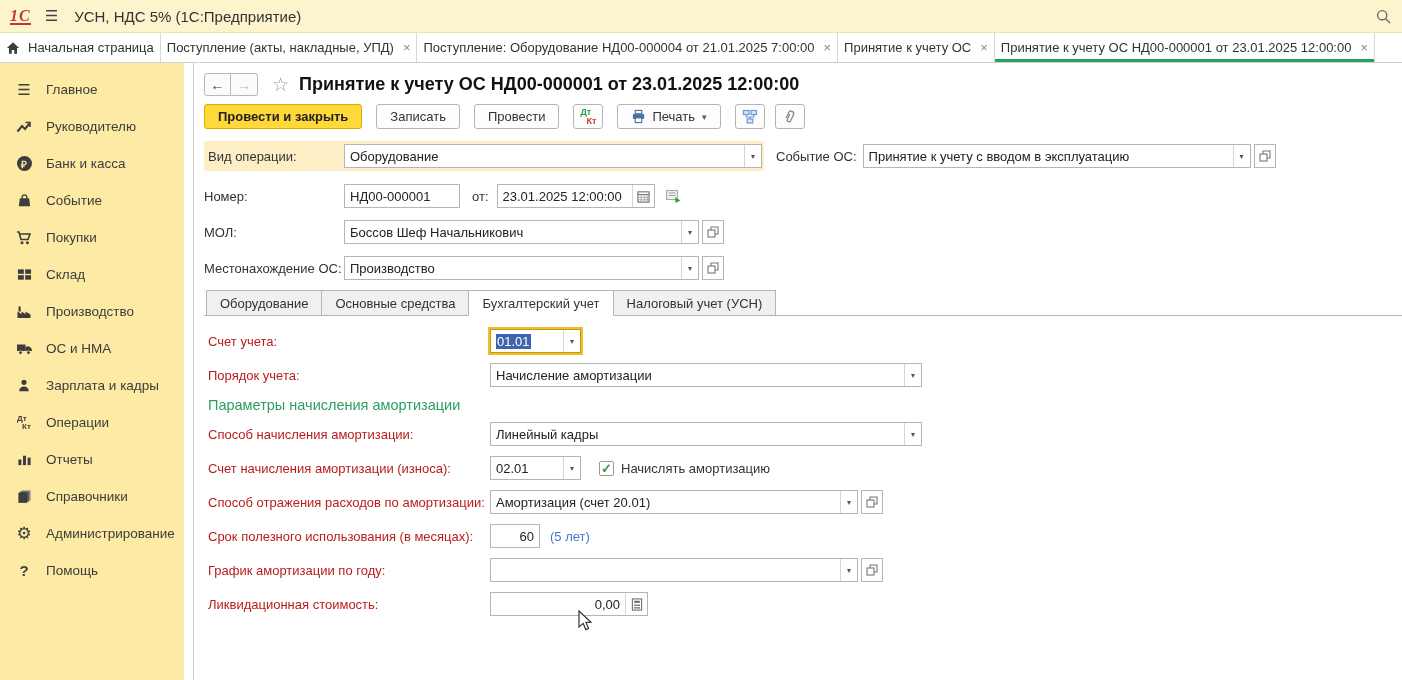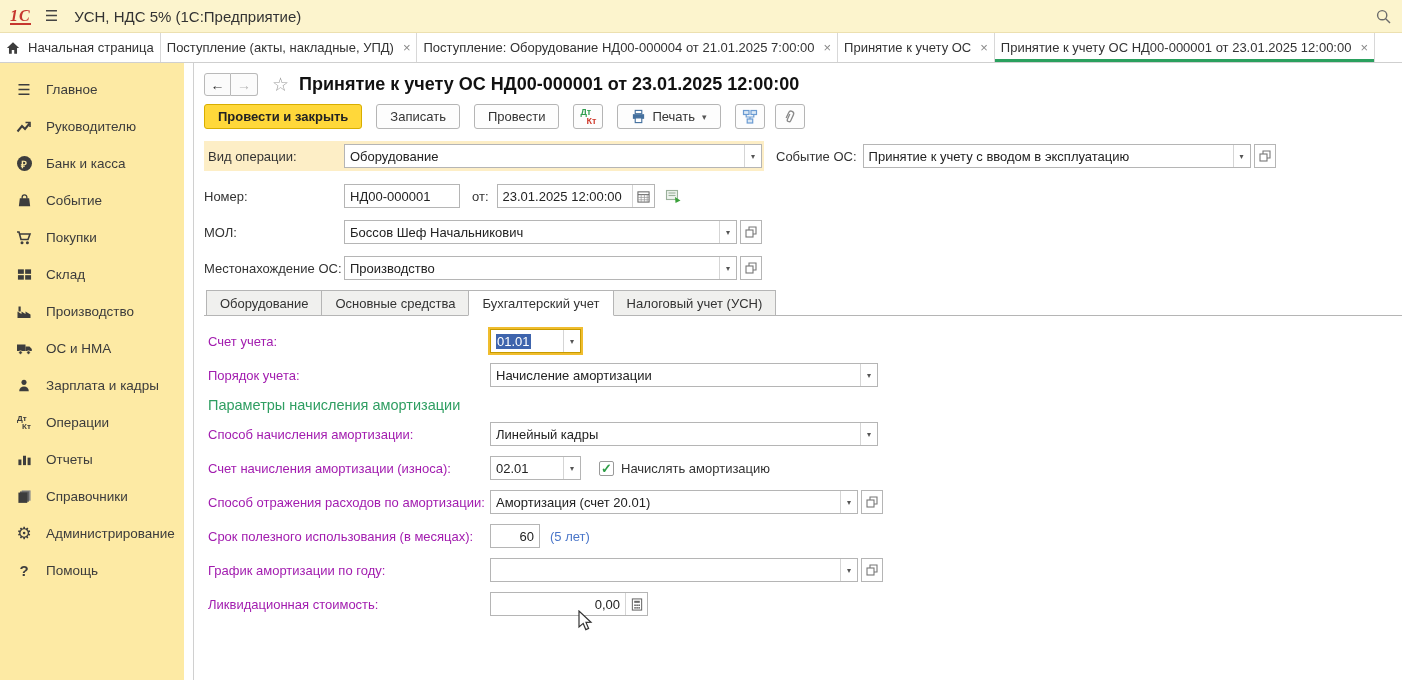--- a/index.html
+++ b/index.html
@@ -65,36 +65,36 @@
 
   .op-band { display:flex; align-items:center; background:#fdeec6; height:30px; padding-right:2px; }
   .op-band .flabel { padding-left:4px; }
   .w-op { width:418px; }
   .ev-label { margin-left:12px; margin-right:6px; font-size:13px; color:#333; }
   .w-ev { width:388px; }
   .w-num { width:116px; }
   .ot-label { margin:0 8px 0 12px; font-size:13px; color:#333; }
   .w-date { width:158px; }
   .grn-doc { margin-left:10px; display:flex; cursor:pointer; }
-  .w-mol { width:393px; }
+  .w-mol { width:355px; }
 
   
   .itabs { display:flex; border-bottom:1px solid #b5b5b5; margin-top:10px; padding-left:2px; }
   .itab { padding:5px 13px 4px; background:#f0f0ee; border:1px solid #b5b5b5; border-right:none; font-size:13px; color:#333; cursor:pointer; margin-bottom:-1px; }
   .itab:last-child { border-right:1px solid #b5b5b5; }
   .itab.active { background:#fff; border-bottom:1px solid #fff; border-right:1px solid #b5b5b5; }
   .itab.active + .itab { border-left:none; }
 
   .tab-body { padding:13px 0 0 4px; }
   .trow { display:flex; align-items:center; margin-bottom:10px; }
-  .tlabel { width:282px; font-size:13px; color:#a21caf; flex:none; }
+  .tlabel { width:282px; font-size:13px; color:#b91c1c; flex:none; }
   .w-acc { width:91px; }
   .fld.focused { border:1px solid #c79b00; box-shadow:0 0 0 2px #f0bd2e; }
   .sel { background:#3e64ad; color:#fff; padding:0 1px; }
-  .w-order { width:388px; }
+  .w-order { width:432px; }
   .section-title { color:#2f9e62; font-size:14.5px; margin:2px 0 9px 0; }
   .w-small { width:91px; }
   .chk-wrap { display:flex; align-items:center; margin-left:18px; cursor:pointer; }
   .chk { width:15px; height:15px; background:#fff; border:1px solid #9a9a9a; border-radius:2px; display:flex; align-items:center; justify-content:center; color:#2e9e47; font-weight:bold; font-size:13px; line-height:1; }
   .chk-label { margin-left:7px; font-size:13px; color:#333; }
   .w-exp { width:368px; }
   .w-life { width:50px; }
   .hint { margin-left:10px; color:#4a76c9; font-size:13px; }
   .w-liq { width:158px; }
 

